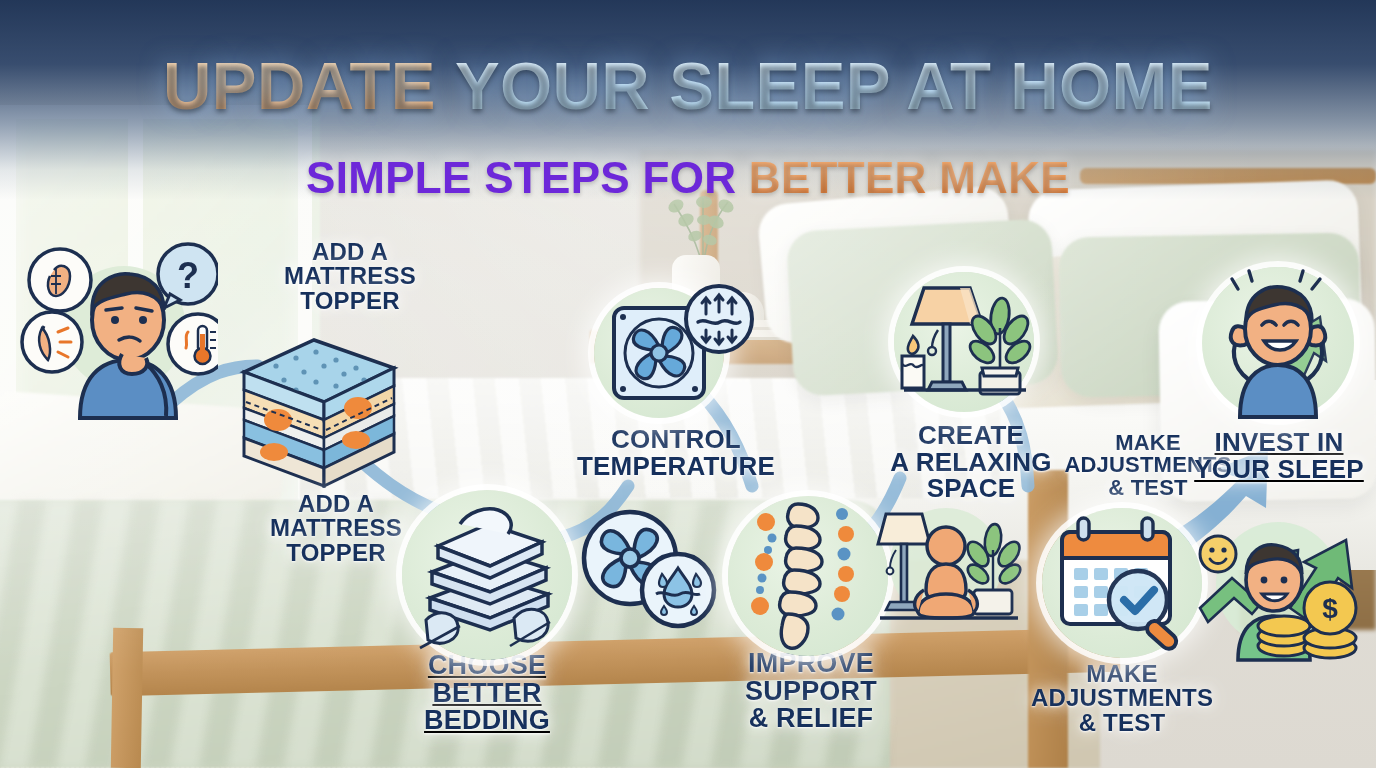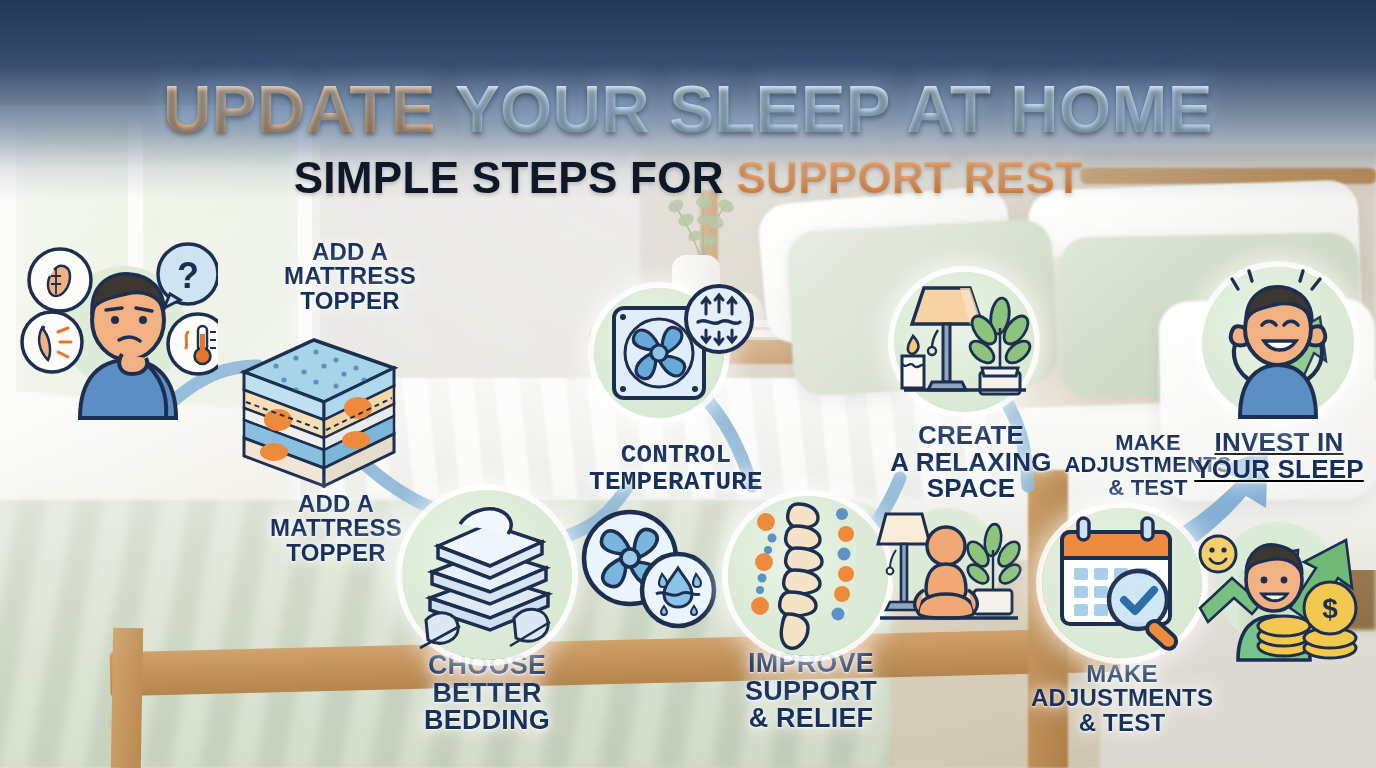--- a/index.html
+++ b/index.html
@@ -208,41 +208,41 @@
       rgba(20,42,78,.93) 0%,
       rgba(27,52,92,.86) 32%,
       rgba(58,85,122,.55) 62%,
       rgba(120,140,160,.18) 85%,
       rgba(255,255,255,0) 100%);
     pointer-events:none;
   }
   .title-wrap {
     position:absolute; left:0; top:0; width:1376px; height:200px;
     display:flex; flex-direction:column; align-items:center;
-    justify-content:flex-end; padding-top:23px;
+    justify-content:space-between; padding-top:52px;
   }
   .title-main {
     font-size:67px; font-weight:bold; letter-spacing:.4px;
     line-height:1; white-space:nowrap;
     text-shadow:0 0 26px rgba(150,200,255,.55), 0 3px 5px rgba(0,0,0,.45);
   }
   .t-update {
     background:linear-gradient(180deg,#ffe3c0 0%,#f8c48d 50%,#f0a869 100%);
     -webkit-background-clip:text; background-clip:text; color:transparent;
   }
   .t-rest-white {
     background:linear-gradient(180deg,#f2fbff 0%,#cfe9f6 55%,#b9dcee 100%);
     -webkit-background-clip:text; background-clip:text; color:transparent;
   }
   .title-sub {
     margin-top:14px; font-size:44px; font-weight:bold; letter-spacing:.3px;
     line-height:1; white-space:nowrap;
     text-shadow:0 0 18px rgba(255,255,255,.55), 0 2px 4px rgba(0,0,0,.25);
   }
-  .t-navy { color:#0f172a; }
+  .t-navy { color:#6d28d9; }
   .t-orange {
     background:linear-gradient(180deg,#f8a765 0%,#ef8a3c 55%,#e8762a 100%);
     -webkit-background-clip:text; background-clip:text; color:transparent;
   }
 
   
   .arrows { position:absolute; inset:0; pointer-events:none; }
 
   
   .node { position:absolute; }
@@ -434,21 +434,21 @@
       </svg>
     </div>
   </div>
 
   <div class="node" style="left:236px; top:492px; width:200px;">
     <div class="node-label lbl-24" style="white-space:pre-line; margin-top:0;">ADD A
 MATTRESS
 TOPPER</div>
   </div>
 
-  <div class="node" style="left:392px; top:490px; width:190px;">
+  <div class="node" style="left:392px; top:490px; width:190px;text-decoration:underline;">
     <div class="node-icon" style="width:170px; height:170px; margin-left:10px;">
       <svg viewBox="0 0 170 170" width="170" height="170">
 
         <path d="M28 108 L86 86 L146 104 L88 128 Z" fill="#dfeaf4" stroke="#1d2f50" stroke-width="3.5"></path>
         <path d="M28 108 L28 120 L88 140 L146 116 L146 104 L88 128 Z" fill="#cfdff0" stroke="#1d2f50" stroke-width="3.5"></path>
         <path d="M30 82 L86 60 L144 78 L88 102 Z" fill="#e7f0f8" stroke="#1d2f50" stroke-width="3.5"></path>
         <path d="M30 82 L30 94 L88 114 L144 90 L144 78 L88 102 Z" fill="#d6e4f2" stroke="#1d2f50" stroke-width="3.5"></path>
         <path d="M36 56 L86 34 L140 52 L88 76 Z" fill="#eff5fb" stroke="#1d2f50" stroke-width="3.5"></path>
         <path d="M36 56 L36 68 L88 88 L140 64 L140 52 L88 76 Z" fill="#dde9f5" stroke="#1d2f50" stroke-width="3.5"></path>
         <path d="M58 34 C66 22 84 16 96 20 C110 25 112 36 106 44" fill="#f3f8fc" stroke="#1d2f50" stroke-width="3.5"></path>
@@ -490,21 +490,21 @@
       <g stroke="#1d2f50" stroke-width="3" stroke-linecap="round" fill="none">
         <path d="M24 32 L24 16 M20 21 L24 16 L28 21"></path>
         <path d="M37 30 L37 13 M33 18 L37 13 L41 18"></path>
         <path d="M50 32 L50 16 M46 21 L50 16 L54 21"></path>
         <path d="M16 40 C24 35 30 45 38 40 C46 35 52 45 58 40" stroke-width="3.4"></path>
         <path d="M24 48 L24 60 M20 55 L24 60 L28 55"></path>
         <path d="M37 50 L37 62 M33 57 L37 62 L41 57"></path>
         <path d="M50 48 L50 60 M46 55 L50 60 L54 55"></path>
       </g>
     </svg>
-    <div class="node-label lbl-26" style="white-space:pre-line; margin-top:24px; width:200px;font-family:Liberation Mono, monospace;">CONTROL
+    <div class="node-label lbl-26" style="white-space:pre-line; margin-top:8px; width:200px;">CONTROL
 TEMPERATURE</div>
   </div>
 
   <div class="node" style="left:578px; top:506px;">
     <svg width="140" height="126" viewBox="0 0 140 126">
       <circle cx="52" cy="52" r="46" fill="#eaf4fb" stroke="#1d2f50" stroke-width="4.5"></circle>
       <g fill="#79b6de" stroke="#1d2f50" stroke-width="3.6">
         <path d="M52 44 C42 22 28 20 24 32 C20 44 36 48 48 48 Z"></path>
         <path d="M60 52 C82 42 84 28 72 24 C60 20 56 36 56 48 Z"></path>
         <path d="M52 60 C62 82 76 84 80 72 C84 60 68 56 56 56 Z"></path>
@@ -719,17 +719,17 @@
       <text x="150" y="106" text-anchor="middle" font-family="Liberation Sans, sans-serif" font-size="28" font-weight="bold" fill="#1d2f50">$</text>
     </svg>
   </div>
 
   <div class="title-band"></div>
   <div class="title-wrap">
     <div class="title-main">
       <span class="t-update">UPDATE</span><span>&nbsp;</span><span class="t-rest-white">YOUR SLEEP AT HOME</span>
     </div>
     <div class="title-sub">
-      <span class="t-navy">SIMPLE STEPS FOR</span><span>&nbsp;</span><span class="t-orange">SUPPORT REST</span>
+      <span class="t-navy">SIMPLE STEPS FOR</span><span>&nbsp;</span><span class="t-orange">BETTER MAKE</span>
     </div>
   </div>
 
 </div>
 
 </body></html>

